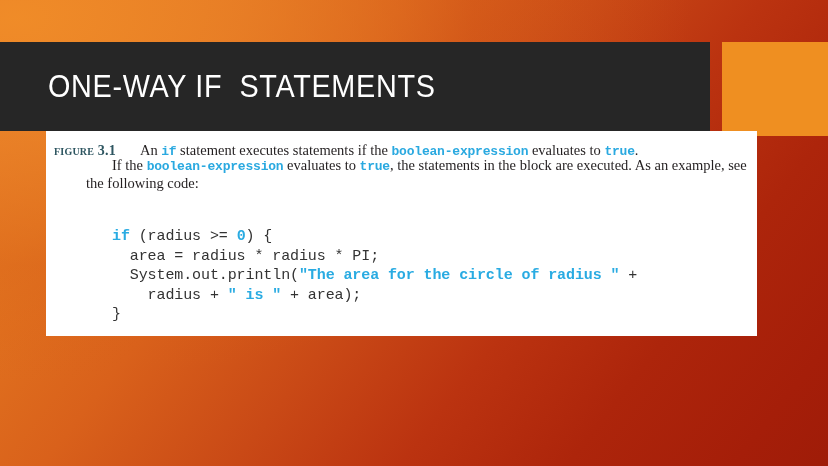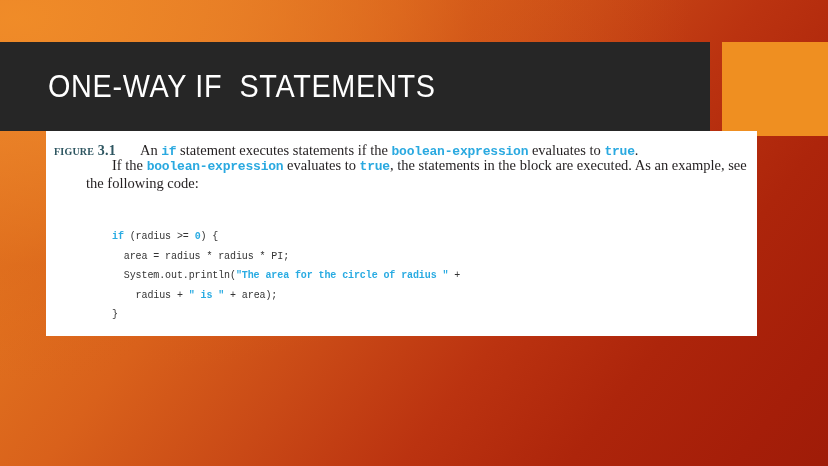--- a/index.html
+++ b/index.html
@@ -122,21 +122,21 @@
     color: #231f20;
     line-height: 16px;
   }
   .para .indent { display: inline-block; width: 26px; }
 
   #code-block {
     position: absolute;
     left: 66px;
     top: 96px;
     font-family: "Liberation Mono", "DejaVu Sans Mono", monospace;
-    font-size: 10px;
+    font-size: 15px;
     line-height: 19.5px;
     color: #333333;
     white-space: pre;
     letter-spacing: -0.1px;
   }
   #code-block .kw { color: #29abe2; font-weight: bold; }
   #code-block .num { color: #29abe2; font-weight: bold; }
   #code-block .str { color: #29abe2; font-weight: bold; }
 </style>
 </head>

